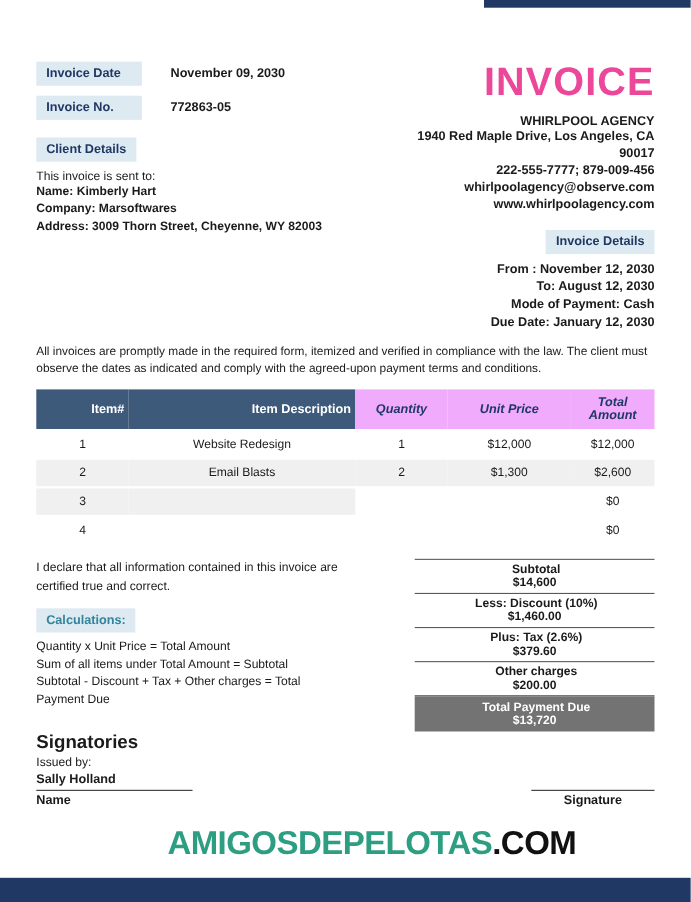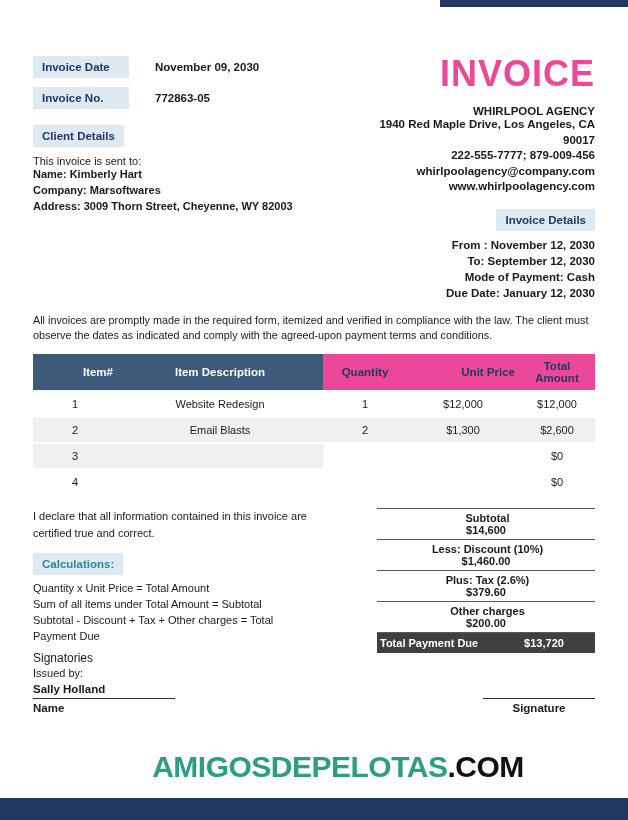--- a/index.html
+++ b/index.html
@@ -39,54 +39,54 @@
 
   .invoice-details { margin-top:14px; }
   .detail-line { font-size:11.5px; font-weight:700; line-height:1.4; }
   .invoice-details .label-box { margin-bottom:6px; }
 
   .notice { font-size:10.8px; line-height:1.4; margin:12px 0 0 0; }
 
   table.items { width:100%; border-collapse:separate; border-spacing:0 2px; margin-top:9px; font-size:11px; }
   table.items th { font-weight:700; font-size:11.5px; padding:6px 4px; }
   .th-dark { background:#3D5A7A; color:#ffffff; }
-  .th-light { color:#1F3864; background:#ec4899; }
+  .th-light { color:#1F3864; background:#f0abfc;font-style:italic; }
   th.c1 { width:76px; text-align:right; }
-  th.c2 { width:198px; text-align:center; }
+  th.c2 { width:198px; text-align:right; }
   th.c3 { width:76px; text-align:center; }
-  th.c4 { width:104px; text-align:right; }
+  th.c4 { width:104px; text-align:center; }
   th.c5 { text-align:center; }
   table.items td { padding:5px 4px; height:14px; text-align:center; }
   table.items td.desc { text-align:center; }
   table.items tbody tr:nth-child(2) td { background:#F0F0F0; }
   table.items tbody tr:nth-child(3) td:nth-child(1),
   table.items tbody tr:nth-child(3) td:nth-child(2) { background:#F0F0F0; }
 
   .lower { display:flex; justify-content:space-between; margin-top:12px; }
   .lower-left { width:300px; }
   .lower-right { width:218px; display:flex; flex-direction:column; }
 
   .declaration { font-size:11px; line-height:1.5; margin:0; }
 
   .calc { margin-top:12px; }
   .calc .label-box { color:#31849B; }
   .calc-lines { margin-top:6px; font-size:11px; line-height:1.45; width:285px; }
 
-  .signatories { font-weight:400; font-size:12px; margin-top:6px; }
+  .signatories { font-weight:700; font-size:17px; margin-top:20px; }
   .issued-by { font-size:11px; margin-top:2px; }
   .issuer-name { display:inline-block; min-width:142px; font-weight:700; font-size:11.5px;
                  border-bottom:1.5px solid #333; padding:2px 0 3px 0; }
   .name-label { font-weight:700; font-size:11.5px; margin-top:3px; }
 
   .summary { width:218px; font-size:11px; }
   .summary-row { display:flex; align-items:center; border-bottom:1px solid #595959; padding:3px 0; font-weight:700;flex-direction:column; }
   .summary-row:first-child { border-top:1px solid #595959; }
   .s-label { flex:1; padding-left:3px; }
   .s-value { width:102px; text-align:center; }
-  .summary-total { display:flex; align-items:center; background:#404040; color:#ffffff; font-weight:700; padding:4px 0; }
+  .summary-total { display:flex; align-items:center; background:#737373; color:#ffffff; font-weight:700; padding:4px 0;flex-direction:column; }
 
   .signature-block { margin-top:auto; margin-left:auto; width:112px; border-top:1.5px solid #333;
                      text-align:center; padding-top:3px; font-weight:700; font-size:11.5px; }
 
   .footer-brand { position:absolute; left:0; right:0; bottom:36px; text-align:center;
                   font-size:30px; font-weight:700; letter-spacing:-0.5px;padding-left:48px; }
   .brand-main { color:#2E9E82; }
   .brand-suffix { color:#111111; }
 </style>
 </head>
@@ -114,26 +114,26 @@
         <div class="client-line">Address: 3009 Thorn Street, Cheyenne, WY 82003</div>
       </div>
     </div>
 
     <div class="col-right">
       <div class="invoice-title">INVOICE</div>
       <div class="company-name">WHIRLPOOL AGENCY</div>
       <div class="addr">1940 Red Maple Drive, Los Angeles, CA</div>
       <div class="addr">90017</div>
       <div class="addr">222-555-7777; 879-009-456</div>
-      <div class="addr">whirlpoolagency@company.com</div>
+      <div class="addr">whirlpoolagency@observe.com</div>
       <div class="addr">www.whirlpoolagency.com</div>
       <div class="invoice-details">
         <div class="label-box">Invoice Details</div>
         <div class="detail-line">From : November 12, 2030</div>
-        <div class="detail-line">To: September 12, 2030</div>
+        <div class="detail-line">To: August 12, 2030</div>
         <div class="detail-line">Mode of Payment: Cash</div>
         <div class="detail-line">Due Date: January 12, 2030</div>
       </div>
     </div>
   </div>
 
   <p class="notice">All invoices are promptly made in the required form, itemized and verified in compliance with the law. The client must observe the dates as indicated and comply with the agreed-upon payment terms and conditions.</p>
 
   <table class="items">
     <thead>

